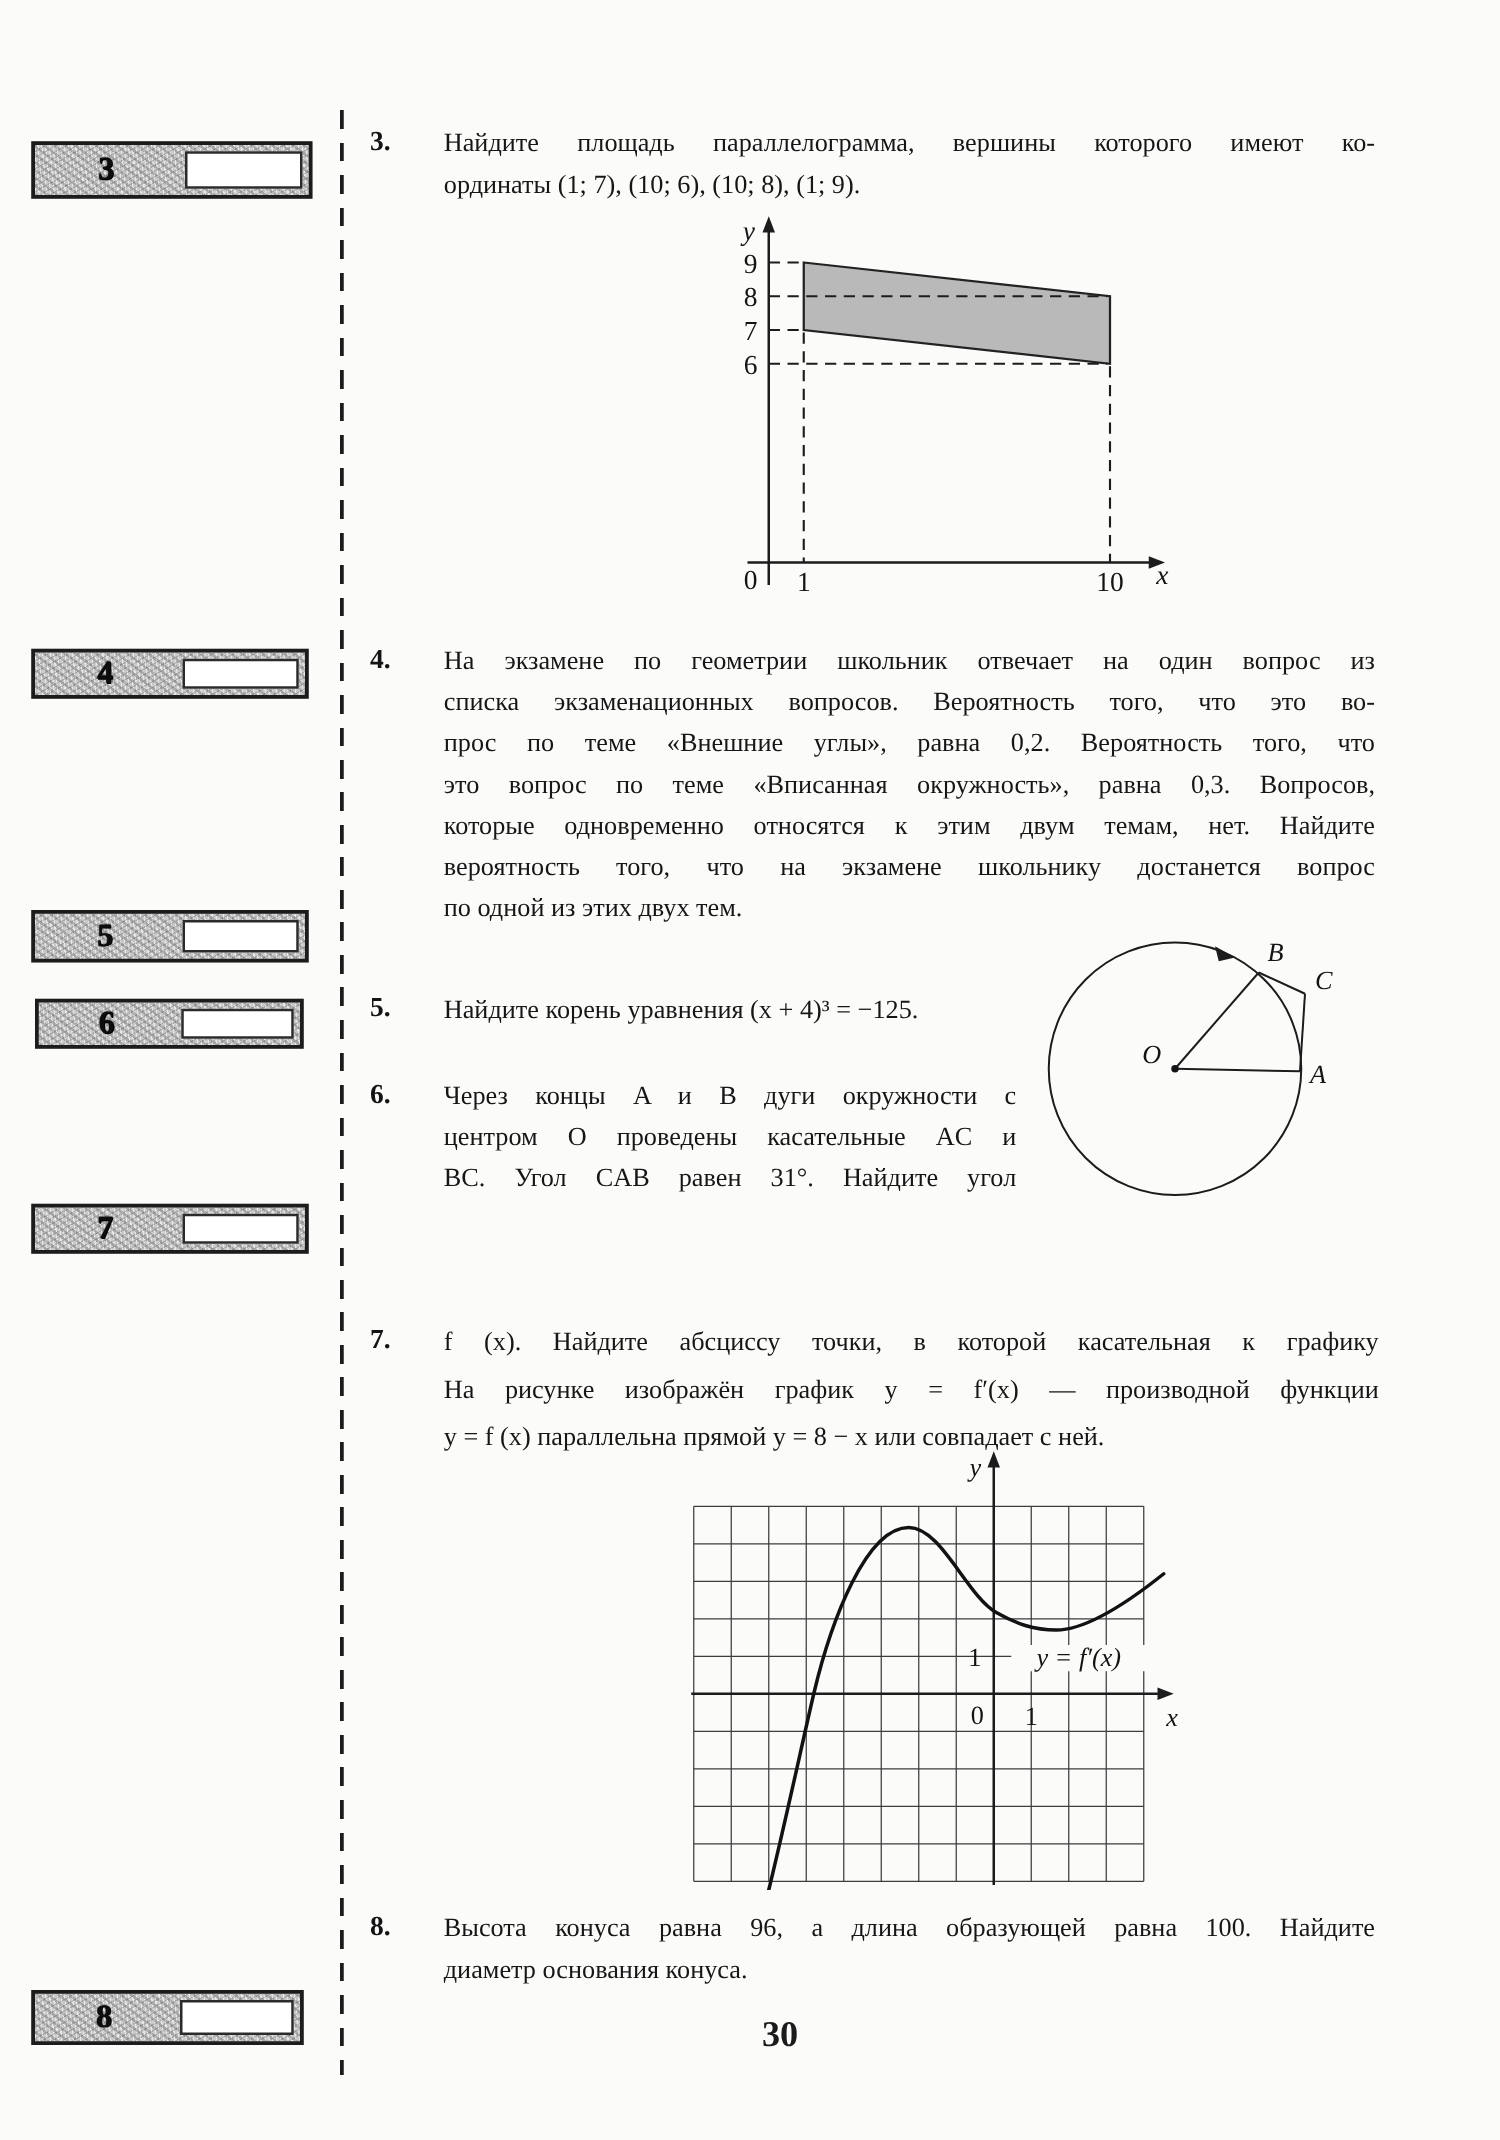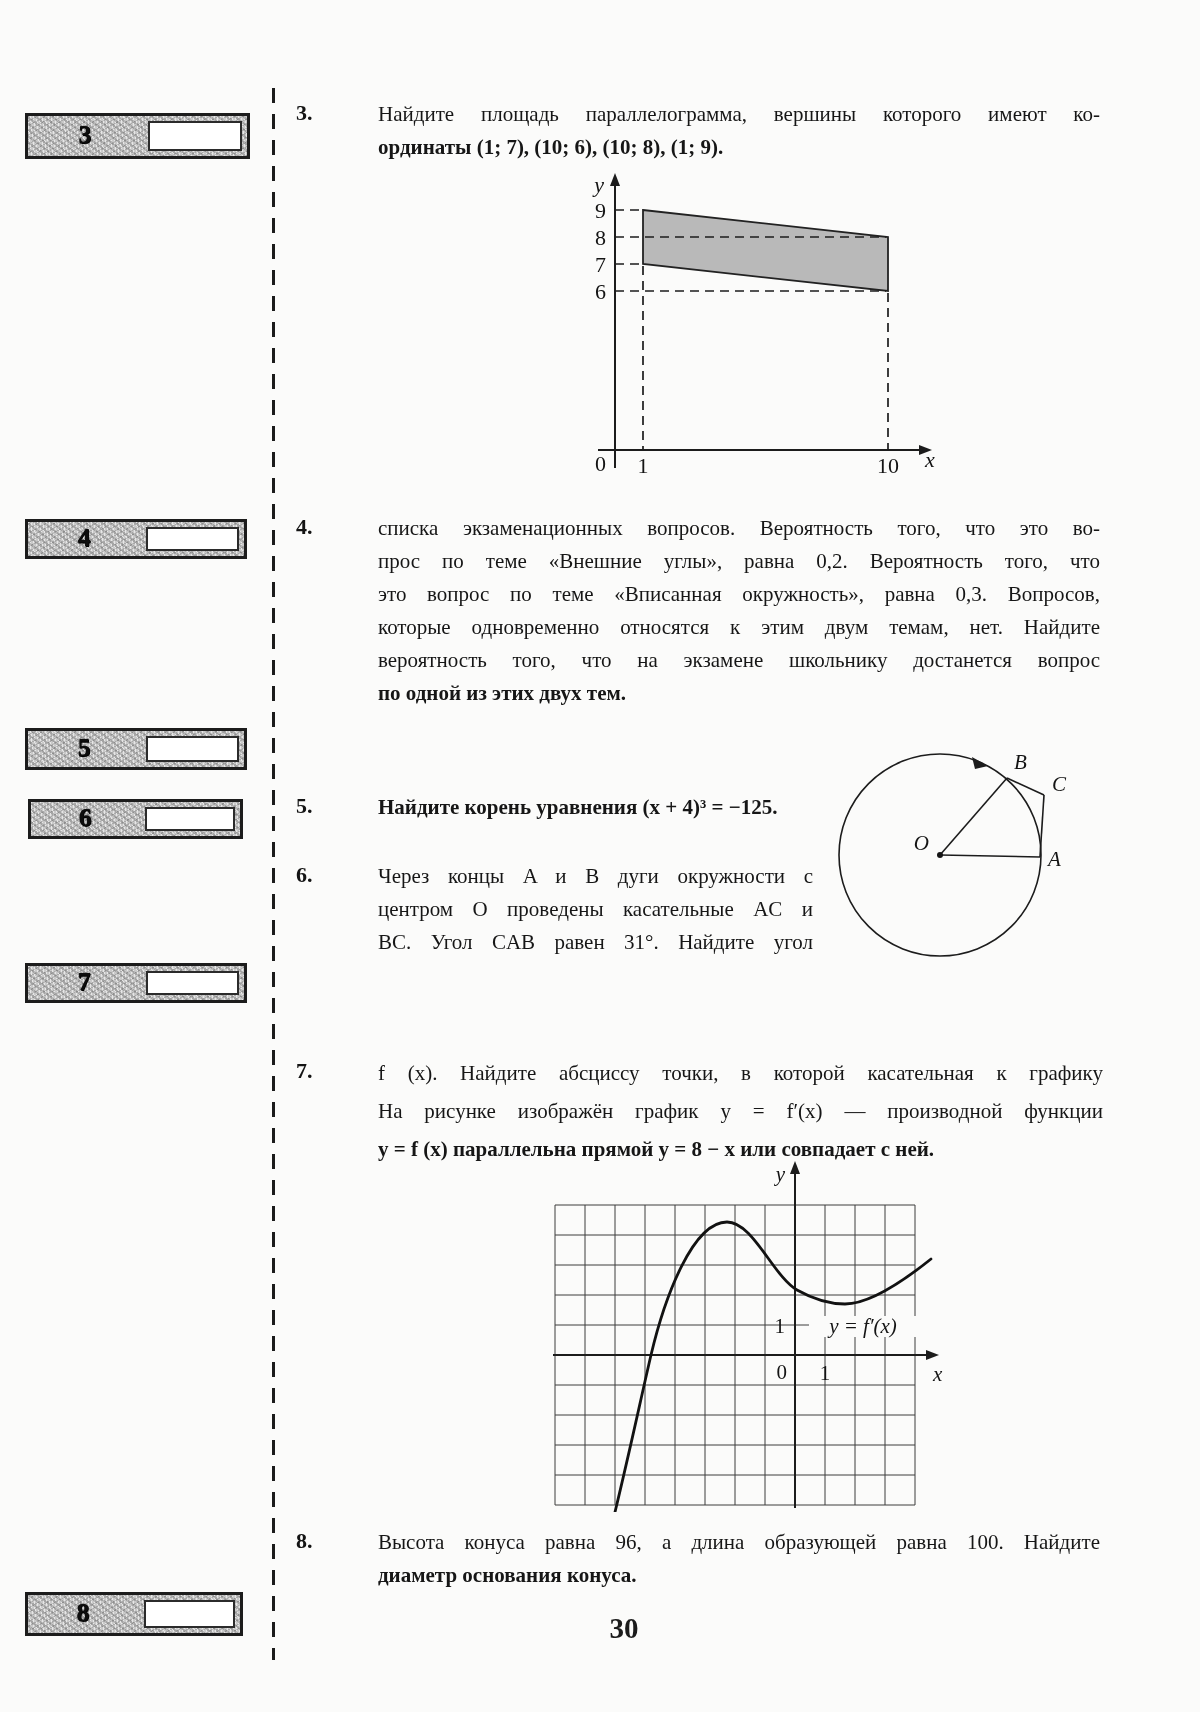--- a/index.html
+++ b/index.html
@@ -40,23 +40,23 @@
   }
   
   .pnum{
     position:absolute;
     font-weight:bold;font-size:22px;color:#141414;
   }
   .ptext{position:absolute;}
   .tline{
     font-size:21px;line-height:33px;
     text-align:justify;text-align-last:justify;
-    white-space:normal;color:#161616;margin-left:23px;
-  }
-  .tline.last{text-align-last:left;font-weight:bold;}
+    white-space:normal;color:#161616;
+  }
+  .tline.last{text-align-last:left;}
   .p7 .tline{line-height:38px;}
   .page-num{
     position:absolute;left:0;width:1160px;text-align:center;
     font-size:29px;font-weight:bold;color:#1b1b1b;padding-left:44px;
   }
   
   svg.fig{position:absolute;}
   svg.fig text{font-family:"Liberation Serif", serif;fill:#141414;}
   .axis{stroke:#1c1c1c;stroke-width:2;}
   .thin{stroke:#1c1c1c;stroke-width:1.6;fill:none;}
@@ -125,20 +125,21 @@
     <text x="66" y="131" text-anchor="end">6</text>
     <text x="66" y="303" text-anchor="end">0</text>
     <text x="103" y="305" text-anchor="middle">1</text>
     <text x="348" y="305" text-anchor="middle">10</text>
     <text class="it" x="385" y="299">x</text>
   </g>
 </svg>
 
 <div class="pnum" style="left:296px;top:514px">4.</div>
 <div class="ptext" style="left:355px;top:512px;width:745px">
+  <div class="tline">На экзамене по геометрии школьник отвечает на один вопрос из</div>
   <div class="tline">списка экзаменационных вопросов. Вероятность того, что это во-</div>
   <div class="tline">прос по теме «Внешние углы», равна 0,2. Вероятность того, что</div>
   <div class="tline">это вопрос по теме «Вписанная окружность», равна 0,3. Вопросов,</div>
   <div class="tline">которые одновременно относятся к этим двум темам, нет. Найдите</div>
   <div class="tline">вероятность того, что на экзамене школьнику достанется вопрос</div>
   <div class="tline last">по одной из этих двух тем.</div>
 </div>
 
 <div class="pnum" style="left:296px;top:793px">5.</div>
 <div class="ptext" style="left:355px;top:791px;width:745px">

